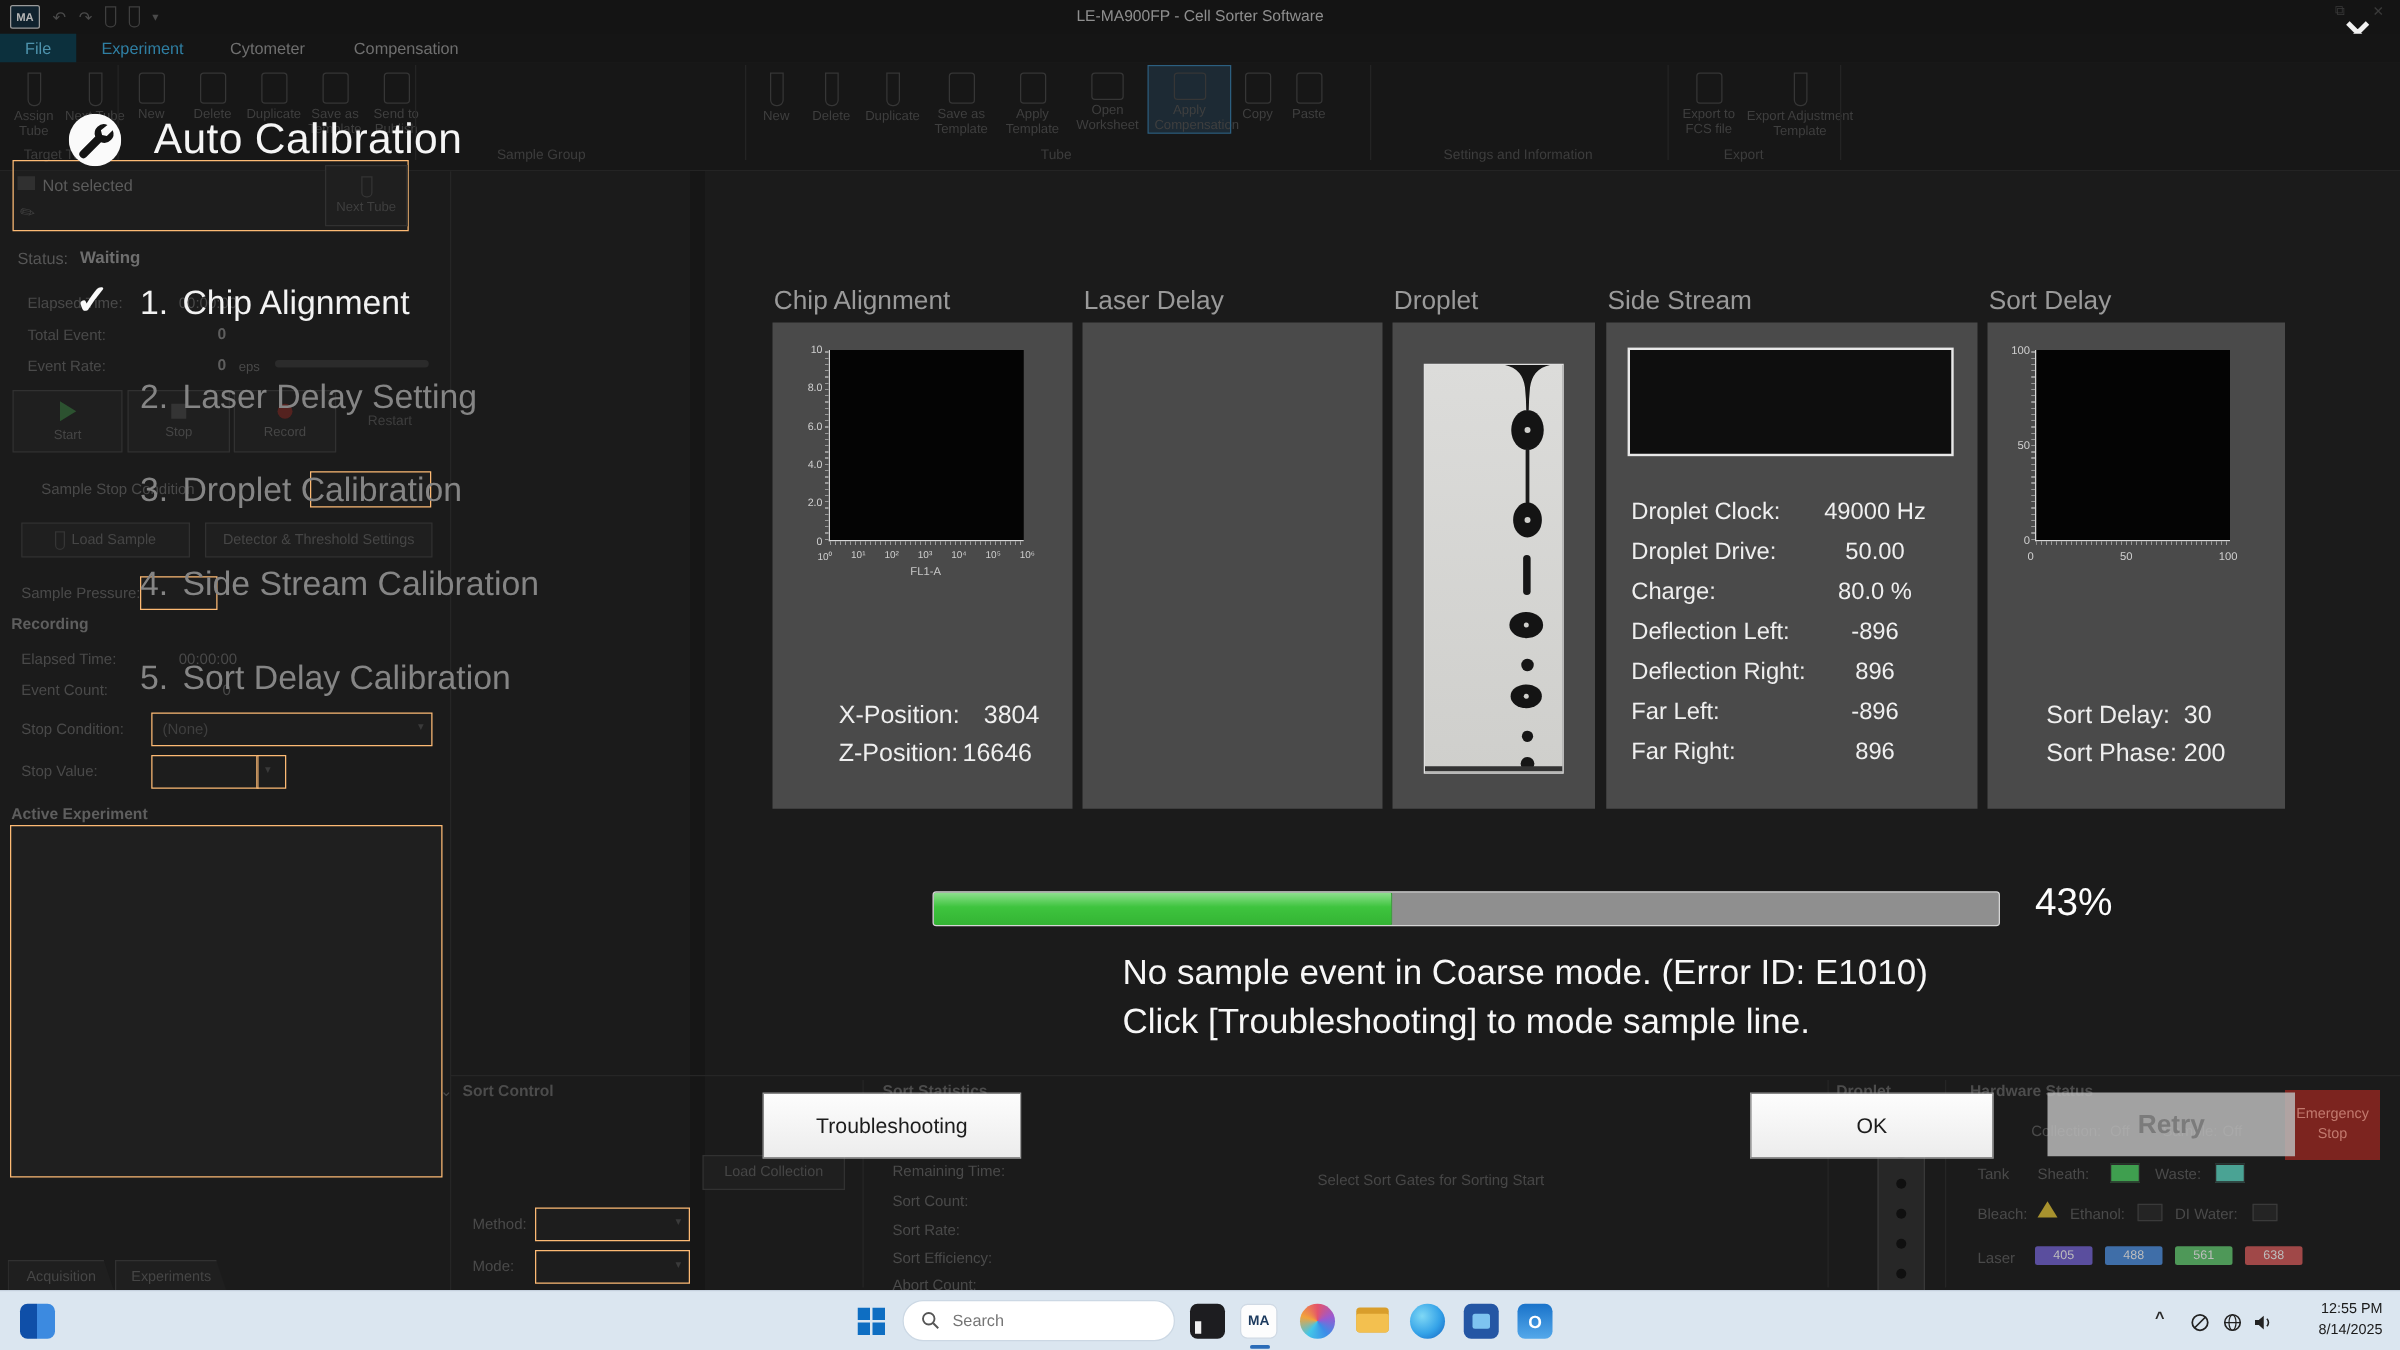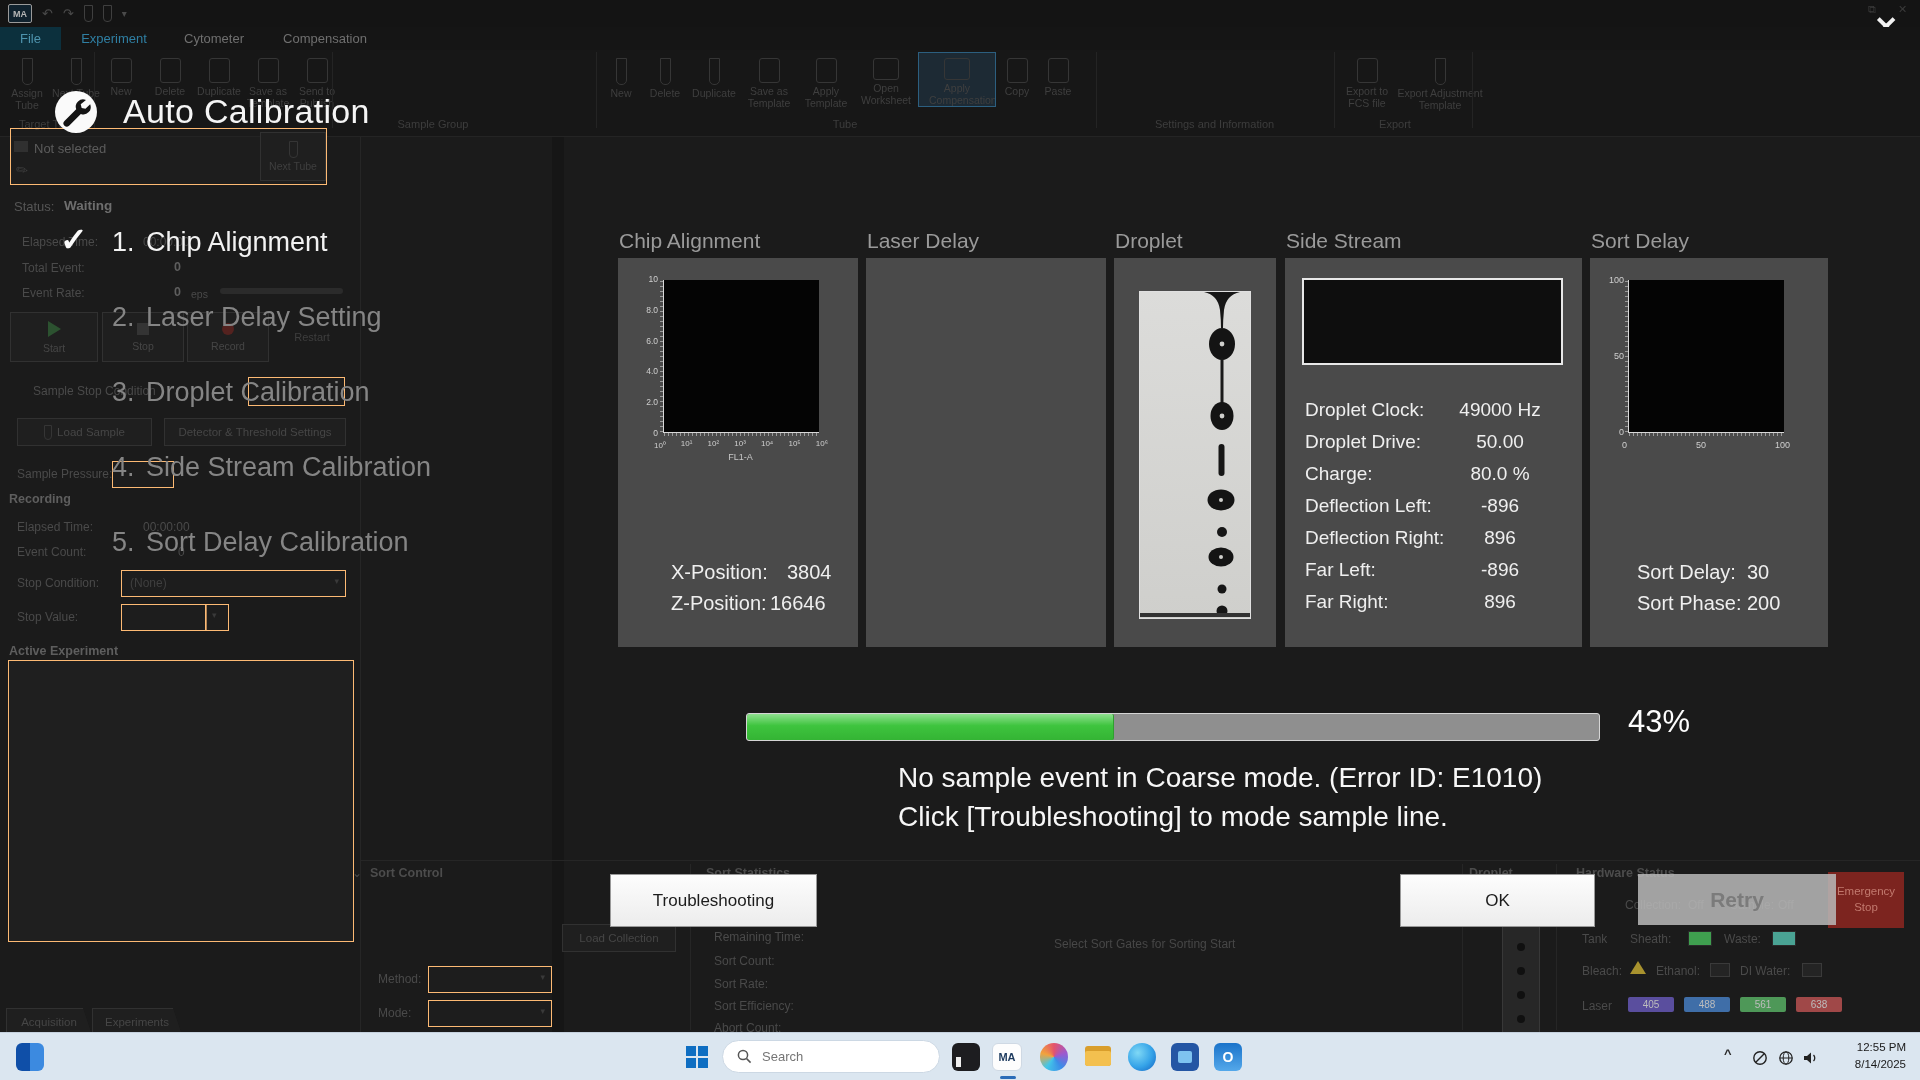--- a/index.html
+++ b/index.html
@@ -83,20 +83,21 @@
     font-family:"Liberation Sans",sans-serif;}
   #clock{position:absolute;right:14px;top:6px;text-align:right;font-size:11.5px;color:#1a1a1a;line-height:1.45;}
   .traysvg{position:absolute;top:17px;}
 </style>
 </head>
 <body>
 
 <div id="screen">
 
   <div id="titlebar">
+    <div id="title">LE-MA900FP - Cell Sorter Software</div>
     <div id="qa">
       <div class="qa-logo">MA</div>
       <span class="qa-g">↶</span>
       <span class="qa-g">↷</span>
       <span class="tubeicon"></span>
       <span class="tubeicon"></span>
       <span class="qa-g" style="font-size:10px;">▾</span>
     </div>
     <span class="winbtn" style="left:1868px;top:3px;">⧉</span>
     <span class="winbtn" style="left:1898px;top:3px;">✕</span>
@@ -168,21 +169,21 @@
           <div class="rlab">Save as Template</div>
         </div>
       <div class="rbtn" style="width:54px;">
           <div class="ric"></div>
           <div class="rlab">Apply Template</div>
         </div>
       <div class="rbtn" style="width:60px;">
           <div class="ric" style="width:24px;height:20px;"></div>
           <div class="rlab">Open Worksheet</div>
         </div>
-      <div class="rbtn hl" style="width:76px;justify-content:flex-end;">
+      <div class="rbtn hl" style="width:65px;justify-content:flex-end;">
           <div class="ric" style="width:24px;height:20px;"></div>
           <div class="rlab">Apply Compensation</div>
         </div>
       <div class="rbtn" style="width:38px;">
           <div class="ric"></div>
           <div class="rlab">Copy</div>
         </div>
       <div class="rbtn" style="width:38px;">
           <div class="ric"></div>
           <div class="rlab">Paste</div>

